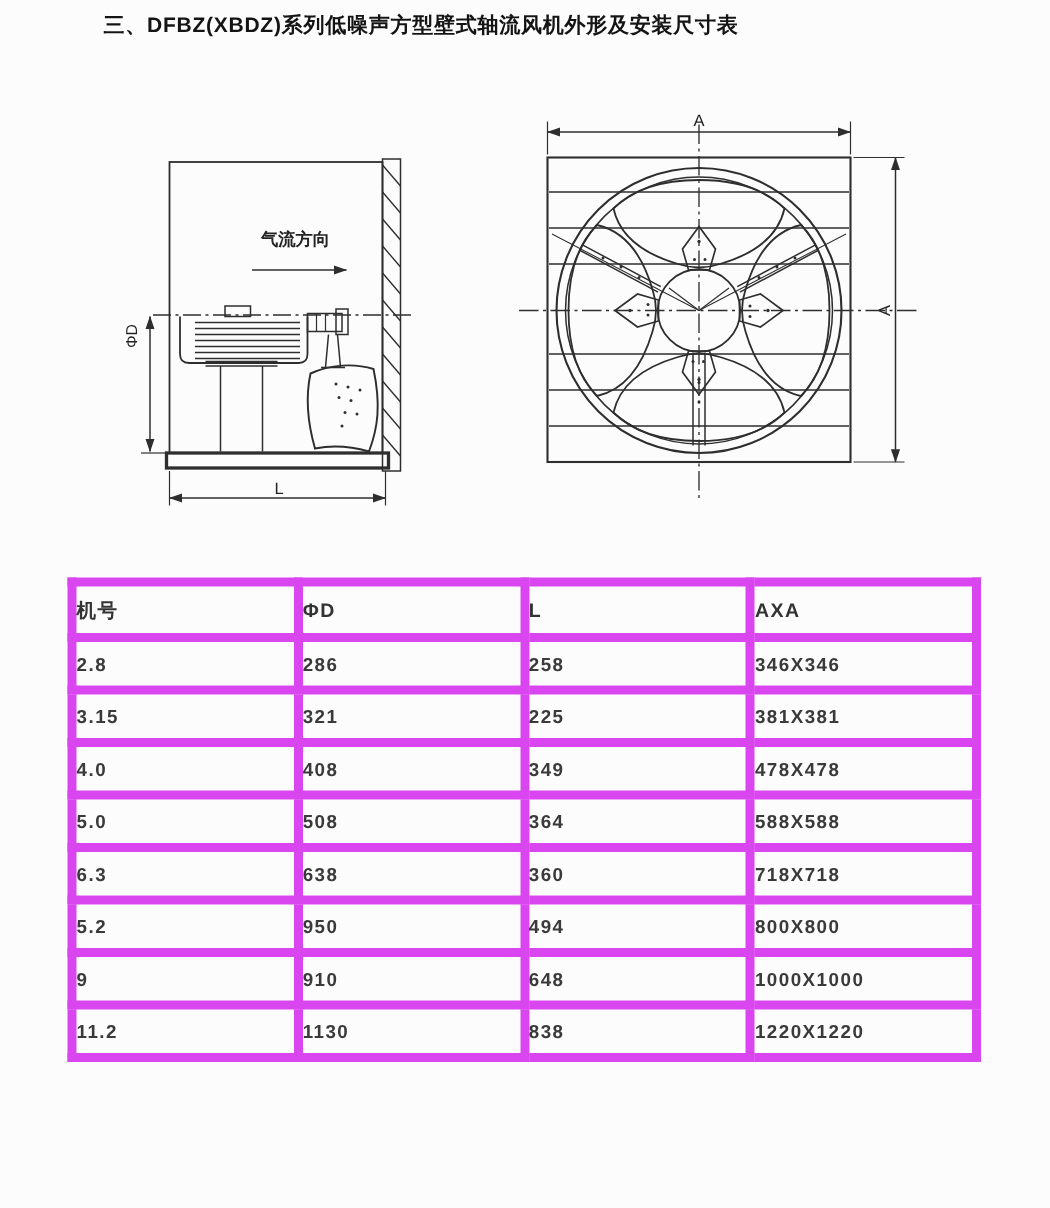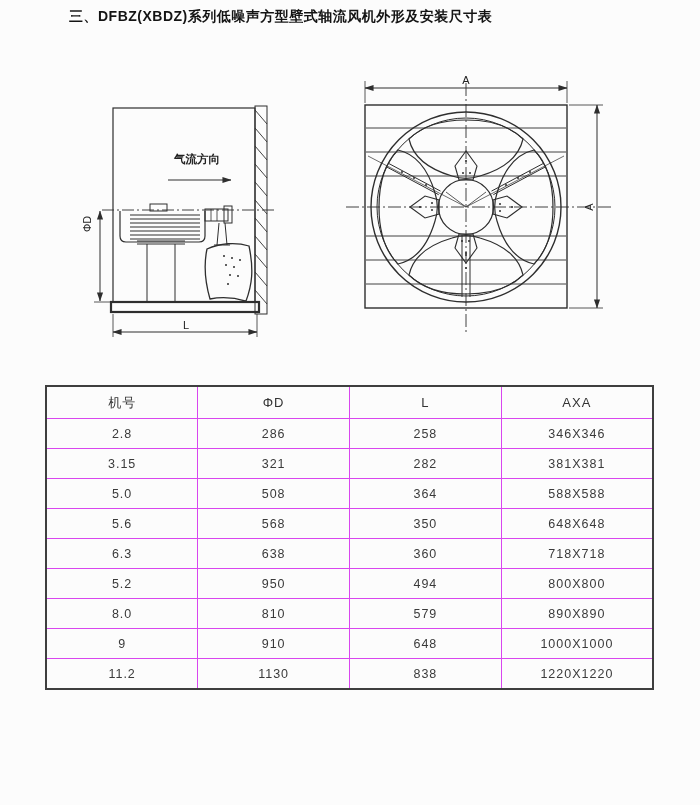--- a/index.html
+++ b/index.html
@@ -41,29 +41,29 @@
     position: absolute;
     left: 45px;
     top: 385px;
     width: 609px;
     border-collapse: collapse;
     table-layout: fixed;
     background: transparent;
   }
   table.spec-table th,
   table.spec-table td {
-    border: 1px solid #d946ef;
+    border: 6px solid #d946ef;
     height: 29px;
     padding: 0;
-    text-align: center;
+    text-align: left;
     vertical-align: middle;
     font-size: 12.5px;
     color: #3a3a3a;
     letter-spacing: 1px;
-    font-weight: normal;
+    font-weight: bold;
   }
   table.spec-table {
     border: 2px solid #3f3f3f;
   }
   table.spec-table th {
     height: 31px;
     font-size: 13px;
     color: #333333;
   }
 </style>
@@ -235,54 +235,48 @@
     <tbody>
         <tr>
           <td>2.8</td>
           <td>286</td>
           <td>258</td>
           <td>346X346</td>
         </tr>
         <tr>
           <td>3.15</td>
           <td>321</td>
-          <td>282</td>
+          <td>225</td>
           <td>381X381</td>
+        </tr>
+        <tr>
+          <td>4.0</td>
+          <td>408</td>
+          <td>349</td>
+          <td>478X478</td>
         </tr>
         <tr>
           <td>5.0</td>
           <td>508</td>
           <td>364</td>
           <td>588X588</td>
         </tr>
         <tr>
-          <td>5.6</td>
-          <td>568</td>
-          <td>350</td>
-          <td>648X648</td>
-        </tr>
-        <tr>
           <td>6.3</td>
           <td>638</td>
           <td>360</td>
           <td>718X718</td>
         </tr>
         <tr>
           <td>5.2</td>
           <td>950</td>
           <td>494</td>
           <td>800X800</td>
         </tr>
         <tr>
-          <td>8.0</td>
-          <td>810</td>
-          <td>579</td>
-          <td>890X890</td>
-        </tr>
-        <tr>
           <td>9</td>
           <td>910</td>
           <td>648</td>
           <td>1000X1000</td>
         </tr>
         <tr>
           <td>11.2</td>
           <td>1130</td>
           <td>838</td>
           <td>1220X1220</td>

